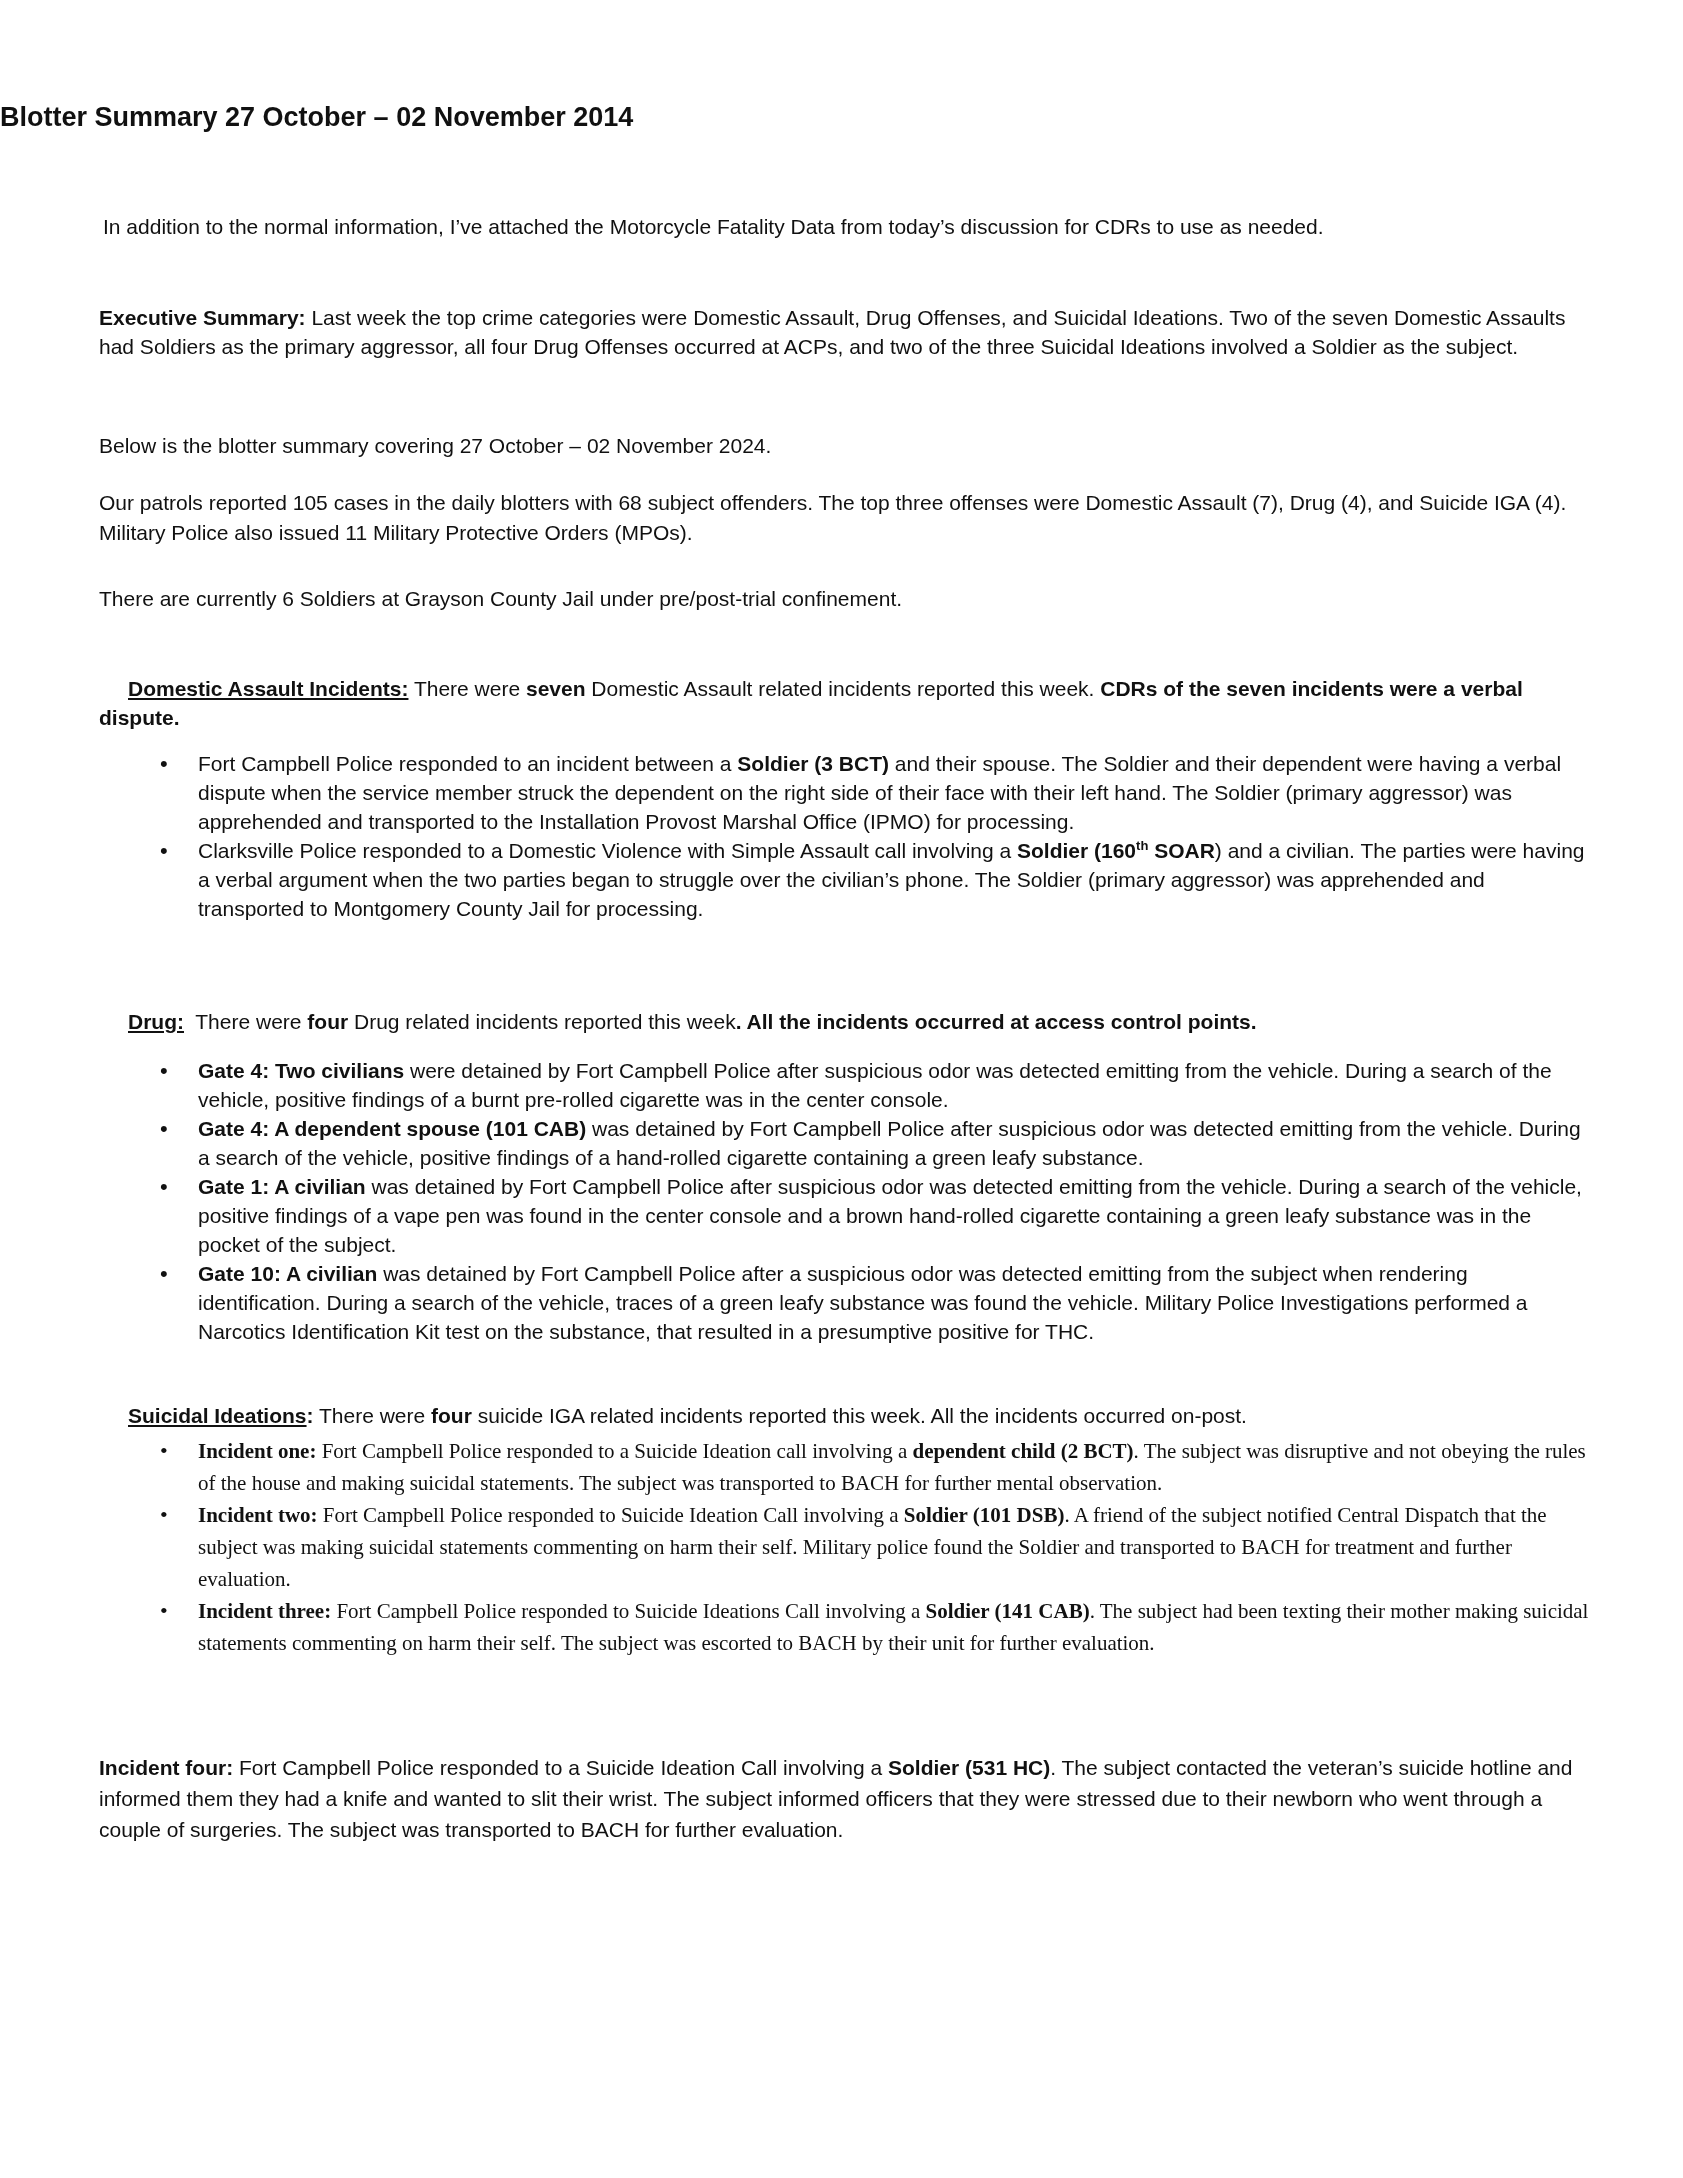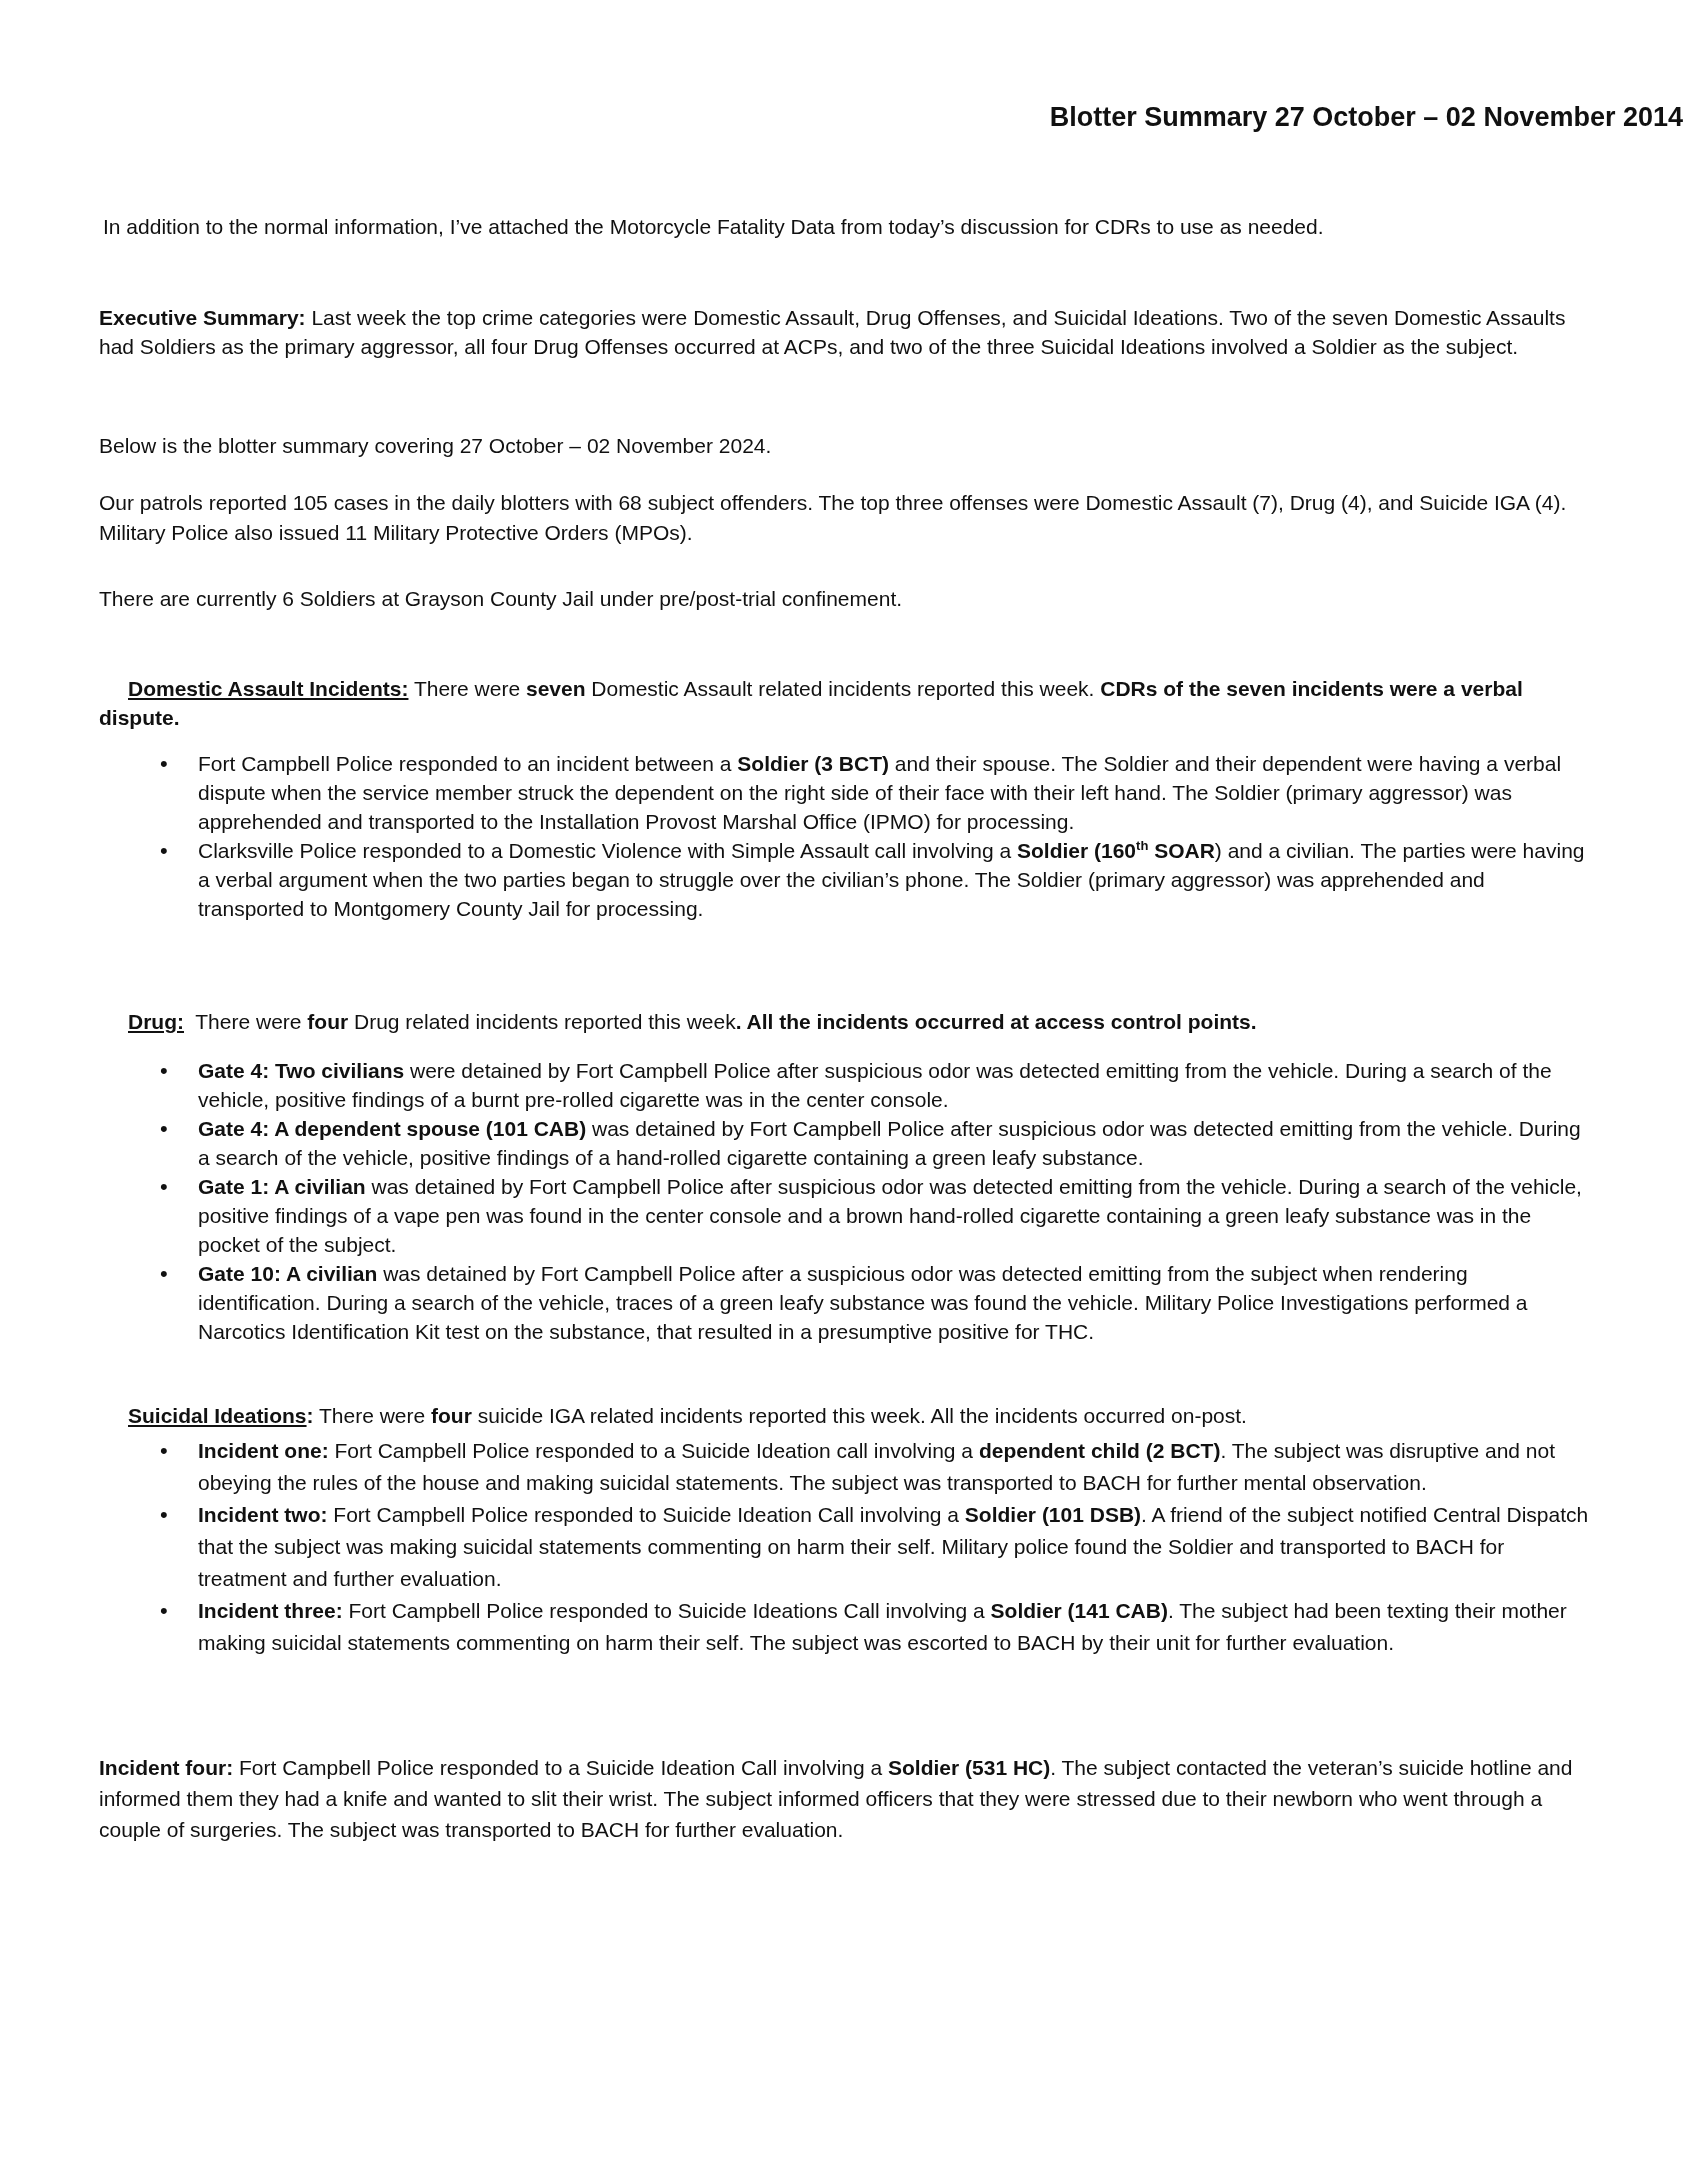--- a/index.html
+++ b/index.html
@@ -1,26 +1,26 @@
 <!DOCTYPE html>
 <html><head>
 <meta charset="utf-8">
 <style>
   html, body { margin: 0; padding: 0; background: #ffffff; }
   body { width: 1683px; height: 2178px; position: relative; overflow: hidden;
          font-family: "Liberation Sans", sans-serif; color: #111; }
   .page { position: absolute; left: 0; top: 0; width: 1683px; height: 2178px; }
-  .title { position: absolute; left: 0; width: 1683px; top: 102px; text-align: right;
+  .title { position: absolute; left: 0; width: 1683px; top: 102px; text-align: left;
            font-weight: bold; font-size: 27px; letter-spacing: 0px; }
   .para { position: absolute; left: 99px; width: 1495px; font-size: 21px; line-height: 29px; }
   .list { position: absolute; left: 99px; width: 1495px; margin: 0; padding: 0; list-style: none;
           font-size: 21px; line-height: 29px; }
   .list li { position: relative; padding-left: 99px; }
   .list li::before { content: "\2022"; position: absolute; left: 61px; top: 0; font-size: 22px; }
-  .list.sp li { line-height: 32px; }
+  .list.sp li { line-height: 32px; font-family: Liberation Serif, serif; }
   .b { font-weight: bold; }
   .u { text-decoration: underline; font-weight: bold; margin-left: 29px; }
   sup { font-size: 13px; line-height: 0; }
 </style>
 </head>
 <body>
 
 <div class="page">
 
   <div class="title">Blotter Summary 27 October – 02 November 2014</div>

